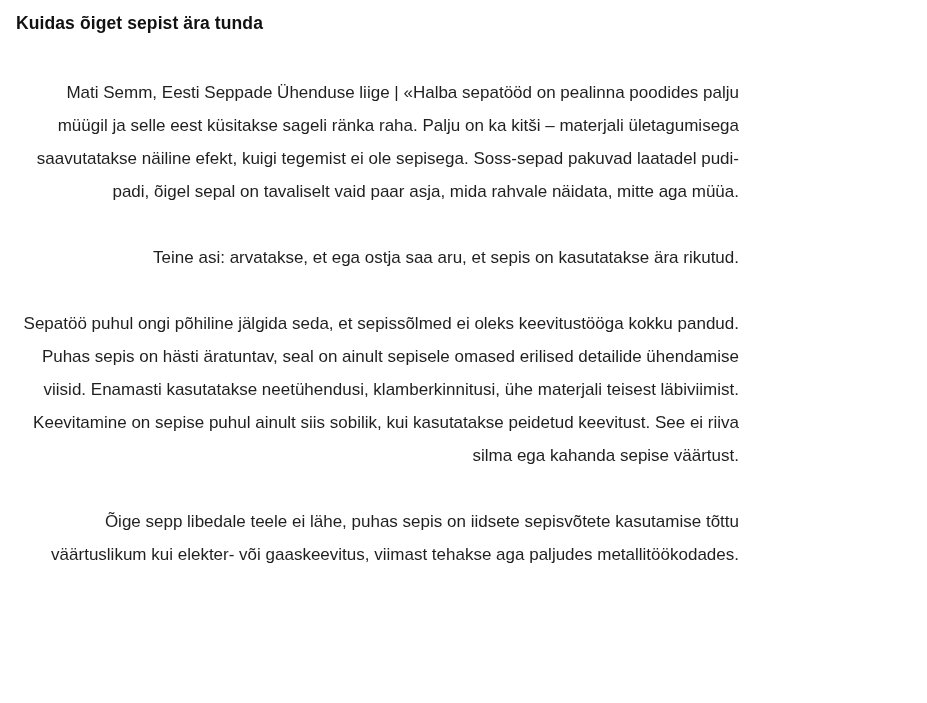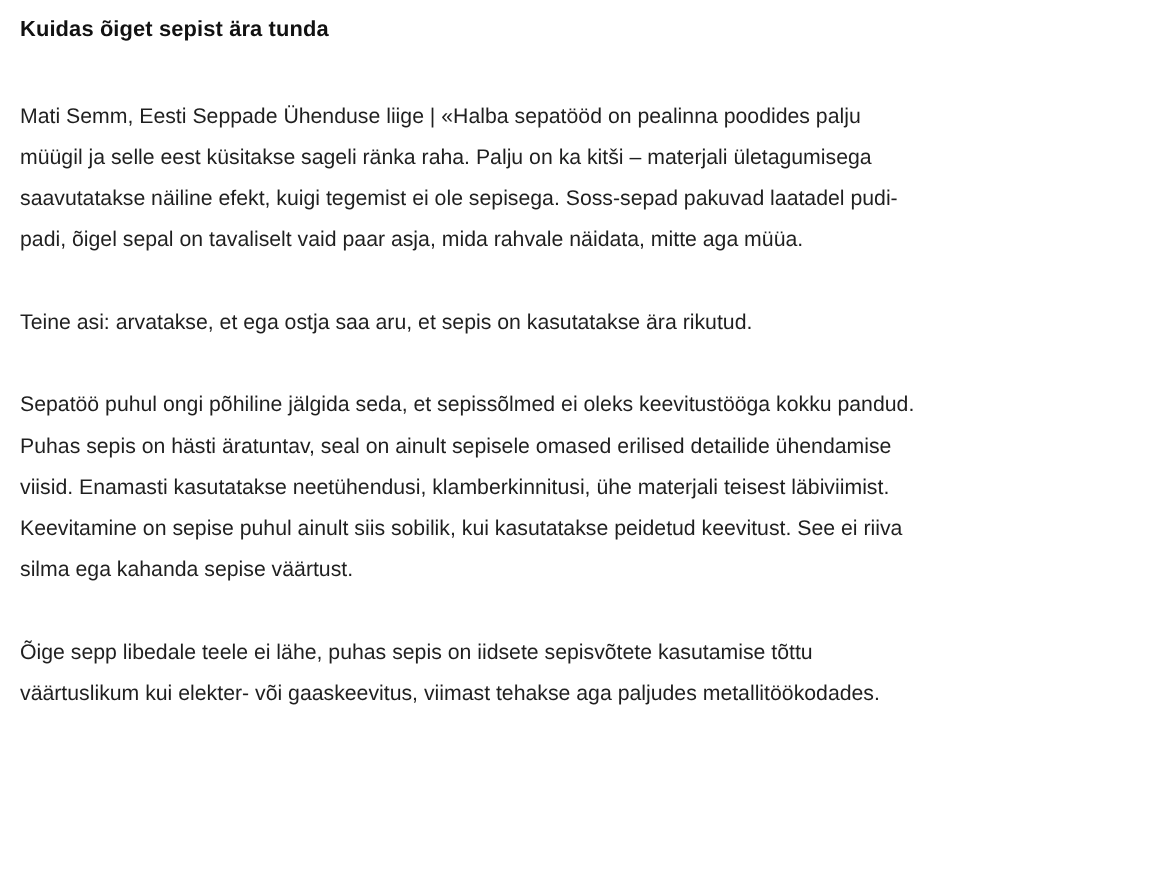--- a/index.html
+++ b/index.html
@@ -29,20 +29,21 @@
     letter-spacing: 0.1px;
     color: #111111;
     margin: 0 0 40px 0;
   }
   .para {
     font-size: 17px;
     line-height: 33px;
     color: #1f1f1f;
     margin: 0 0 33px 0;
     max-width: 890px;
+    text-align: right;
   }
   .para:last-child {
     margin-bottom: 12px;
   }
 </style>
 </head>
 <body>
 
 <div class="page">
 

